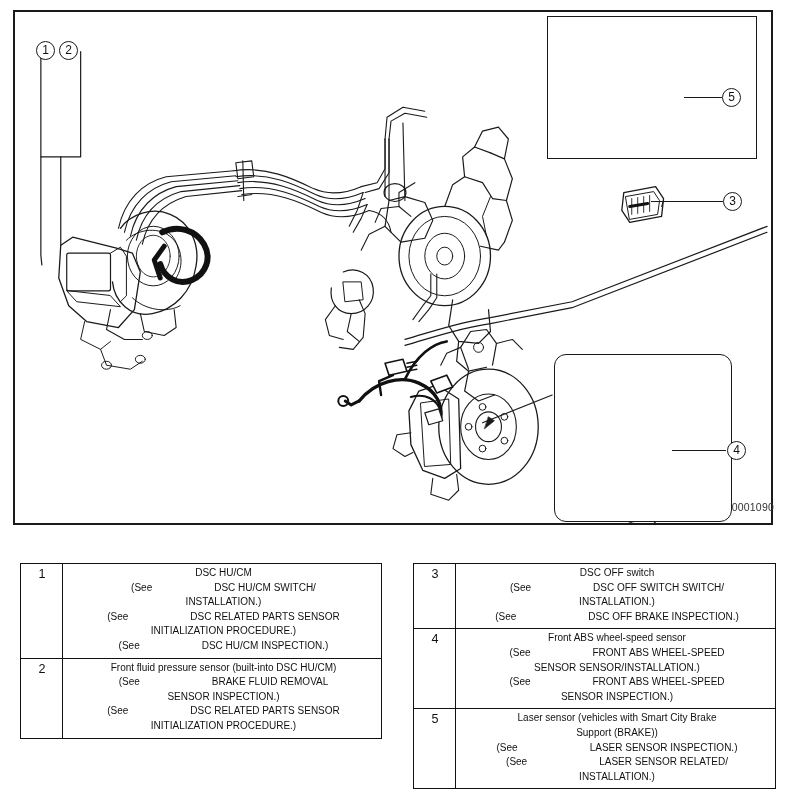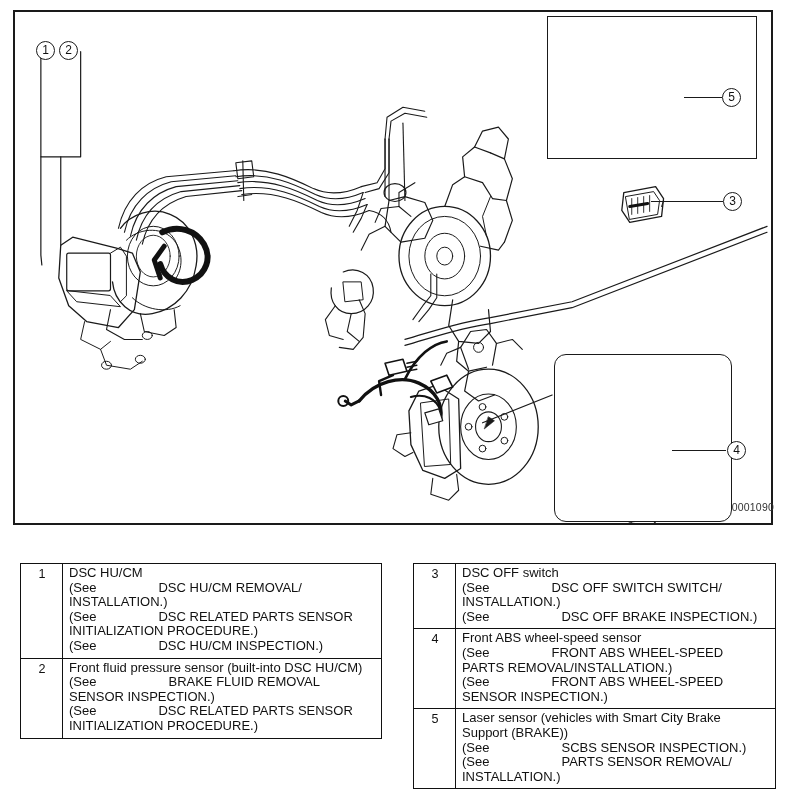--- a/index.html
+++ b/index.html
@@ -75,24 +75,25 @@
     width: 363px;
   }
   .legend-table table {
     border-collapse: collapse;
     width: 100%;
     table-layout: fixed;
   }
   .legend-table td {
     vertical-align: top;
     padding: 2px 3px 4px 4px;
-    font-size: 13px;
+    font-size: 10px;
     line-height: 14.6px;
     font-family: "Liberation Sans", sans-serif;
     color: #111111;
+    text-align: center;
   }
   .legend-table tr + tr td {
     border-top: 1.4px solid #111111;
   }
   .legend-table td.num {
     width: 34px;
     text-align: center;
     border-right: 1.4px solid #111111;
     padding-top: 3px;
     font-size: 12.6px;
@@ -348,21 +349,21 @@
 
   <div class="figure-id">am3uuw0001090</div>
 
   <div class="legend-table legend-left">
     <table>
       <tbody id="legend-left-body">
           <tr>
             <td class="num">1</td>
             <td class="desc">
               <span class="ref-line">DSC HU/CM</span>
-              <span class="ref-line"><span>(See</span><span class="ref-gap" style="width: 62px;"></span><span>DSC HU/CM REMOVAL/</span></span>
+              <span class="ref-line"><span>(See</span><span class="ref-gap" style="width: 62px;"></span><span>DSC HU/CM SWITCH/</span></span>
               <span class="ref-line">INSTALLATION.)</span>
               <span class="ref-line"><span>(See</span><span class="ref-gap" style="width: 62px;"></span><span>DSC RELATED PARTS SENSOR</span></span>
               <span class="ref-line">INITIALIZATION PROCEDURE.)</span>
               <span class="ref-line"><span>(See</span><span class="ref-gap" style="width: 62px;"></span><span>DSC HU/CM INSPECTION.)</span></span>
             </td>
           </tr>
           <tr>
             <td class="num">2</td>
             <td class="desc">
               <span class="ref-line">Front fluid pressure sensor (built-into DSC HU/CM)</span>
@@ -386,32 +387,32 @@
               <span class="ref-line"><span>(See</span><span class="ref-gap" style="width: 62px;"></span><span>DSC OFF SWITCH SWITCH/</span></span>
               <span class="ref-line">INSTALLATION.)</span>
               <span class="ref-line"><span>(See</span><span class="ref-gap" style="width: 72px;"></span><span>DSC OFF BRAKE INSPECTION.)</span></span>
             </td>
           </tr>
           <tr>
             <td class="num">4</td>
             <td class="desc">
               <span class="ref-line">Front ABS wheel-speed sensor</span>
               <span class="ref-line"><span>(See</span><span class="ref-gap" style="width: 62px;"></span><span>FRONT ABS WHEEL-SPEED</span></span>
-              <span class="ref-line">PARTS REMOVAL/INSTALLATION.)</span>
+              <span class="ref-line">SENSOR SENSOR/INSTALLATION.)</span>
               <span class="ref-line"><span>(See</span><span class="ref-gap" style="width: 62px;"></span><span>FRONT ABS WHEEL-SPEED</span></span>
               <span class="ref-line">SENSOR INSPECTION.)</span>
             </td>
           </tr>
           <tr>
             <td class="num">5</td>
             <td class="desc">
               <span class="ref-line">Laser sensor (vehicles with Smart City Brake</span>
               <span class="ref-line">Support (BRAKE))</span>
-              <span class="ref-line"><span>(See</span><span class="ref-gap" style="width: 72px;"></span><span>SCBS SENSOR INSPECTION.)</span></span>
-              <span class="ref-line"><span>(See</span><span class="ref-gap" style="width: 72px;"></span><span>PARTS SENSOR REMOVAL/</span></span>
+              <span class="ref-line"><span>(See</span><span class="ref-gap" style="width: 72px;"></span><span>LASER SENSOR INSPECTION.)</span></span>
+              <span class="ref-line"><span>(See</span><span class="ref-gap" style="width: 72px;"></span><span>LASER SENSOR RELATED/</span></span>
               <span class="ref-line">INSTALLATION.)</span>
             </td>
           </tr>
         </tbody>
     </table>
   </div>
 
 </div>
 
 </body></html>

